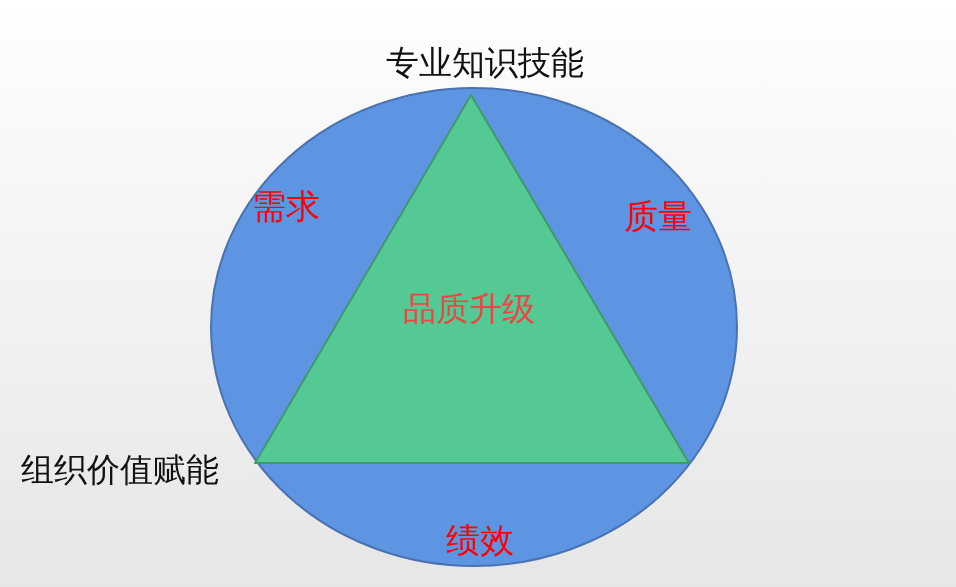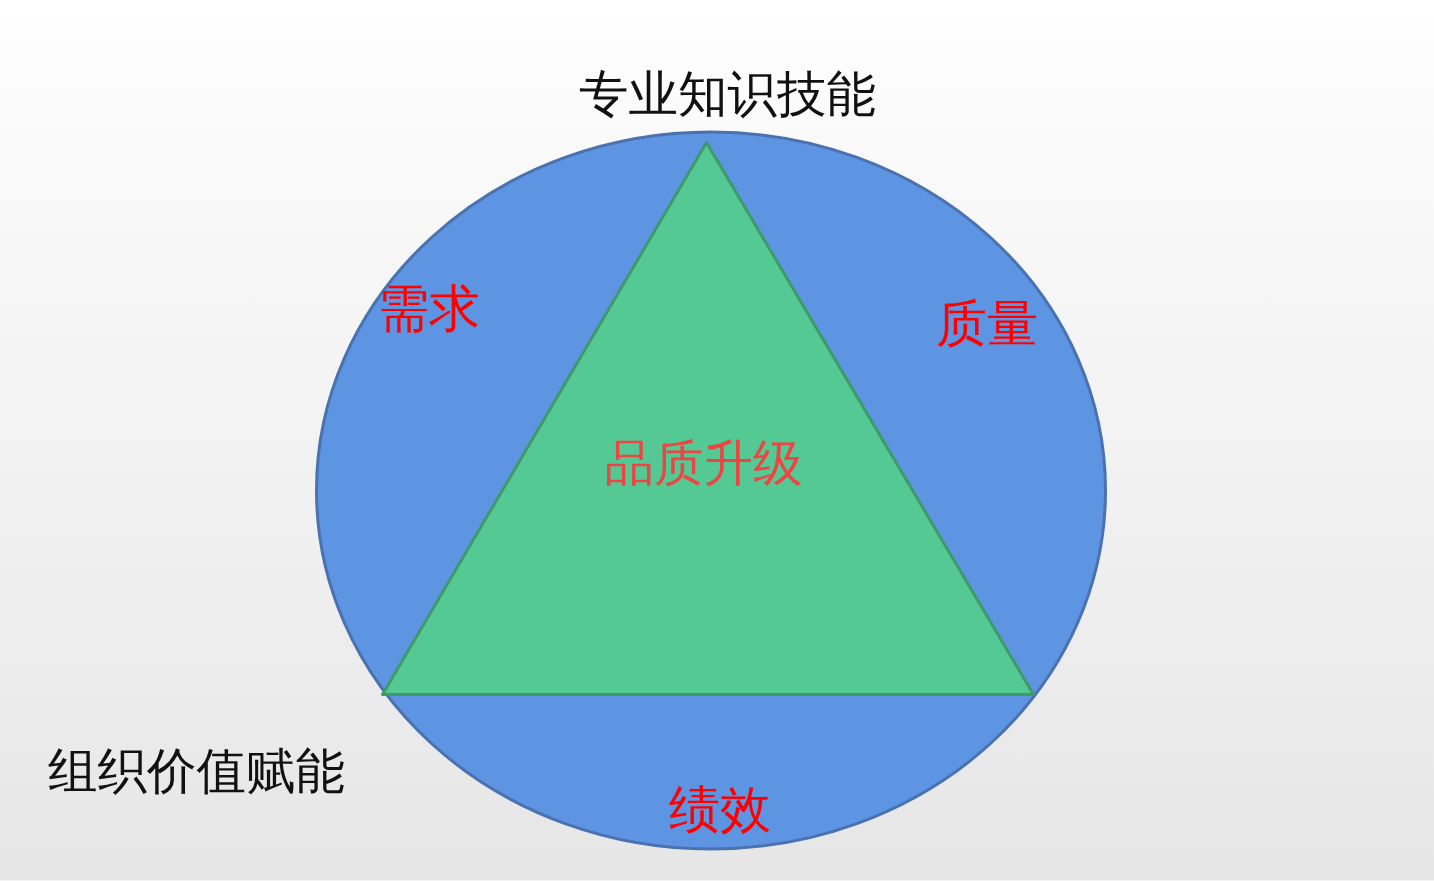--- a/index.html
+++ b/index.html
@@ -43,21 +43,21 @@
 <body>
 
 <div class="canvas">
   <svg width="956" height="587" viewBox="0 0 956 587" xmlns="http://www.w3.org/2000/svg">
     <ellipse cx="474" cy="327" rx="263" ry="239" fill="#5e95e3" stroke="#4a72b0" stroke-width="2"></ellipse>
     <polygon points="471,95 255,463 689,463" fill="#55c993" stroke="#3f9a6b" stroke-width="2" stroke-linejoin="round"></polygon>
   </svg>
 
   <div class="label label-black" style="left:386px; top:46px;">专业知识技能</div>
 
-  <div class="label label-black" style="left:32px; top:453px;margin-top:44px;">组织价值赋能</div>
+  <div class="label label-black" style="left:21px; top:453px;">组织价值赋能</div>
 
 
   <div class="label label-red" style="left:252px; top:189px;">需求</div>
 
   <div class="label label-red" style="left:624px; top:199px;">质量</div>
 
   <div class="label label-red" style="left:446px; top:523px;">绩效</div>
 
   <div class="label label-white" style="left:403px; top:292px;">品质升级</div>
 </div>

